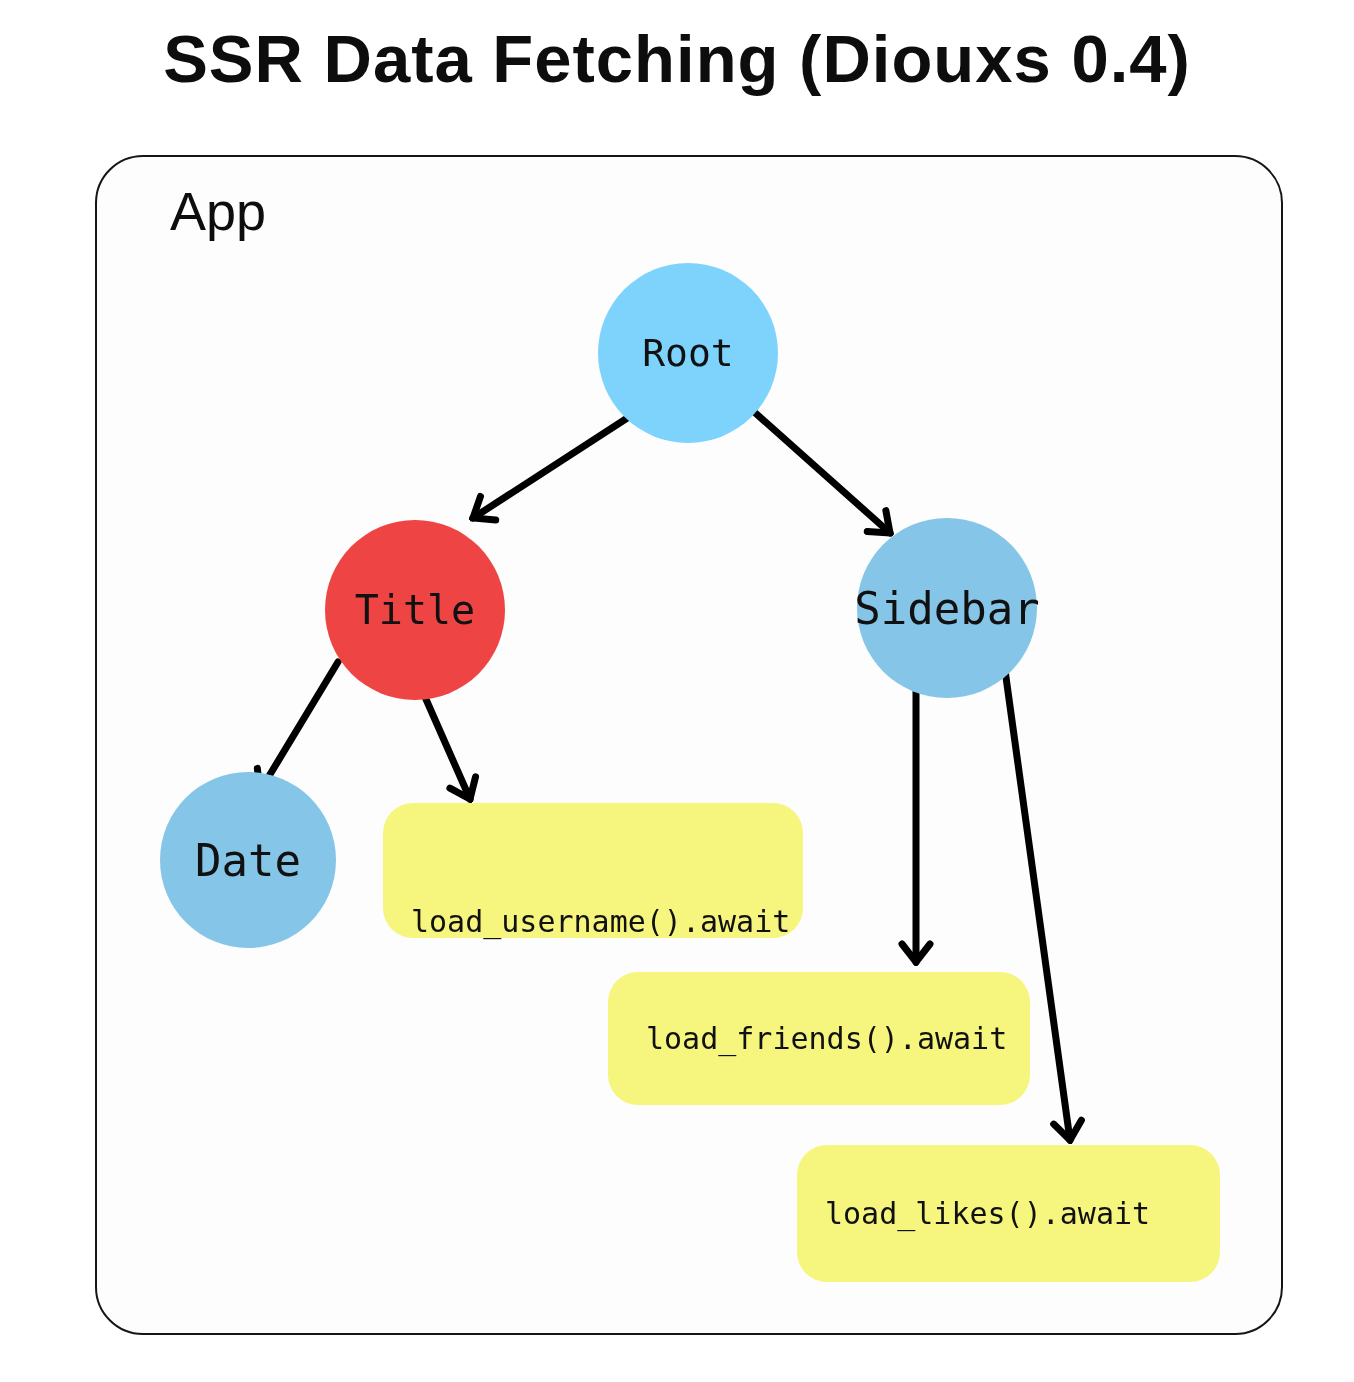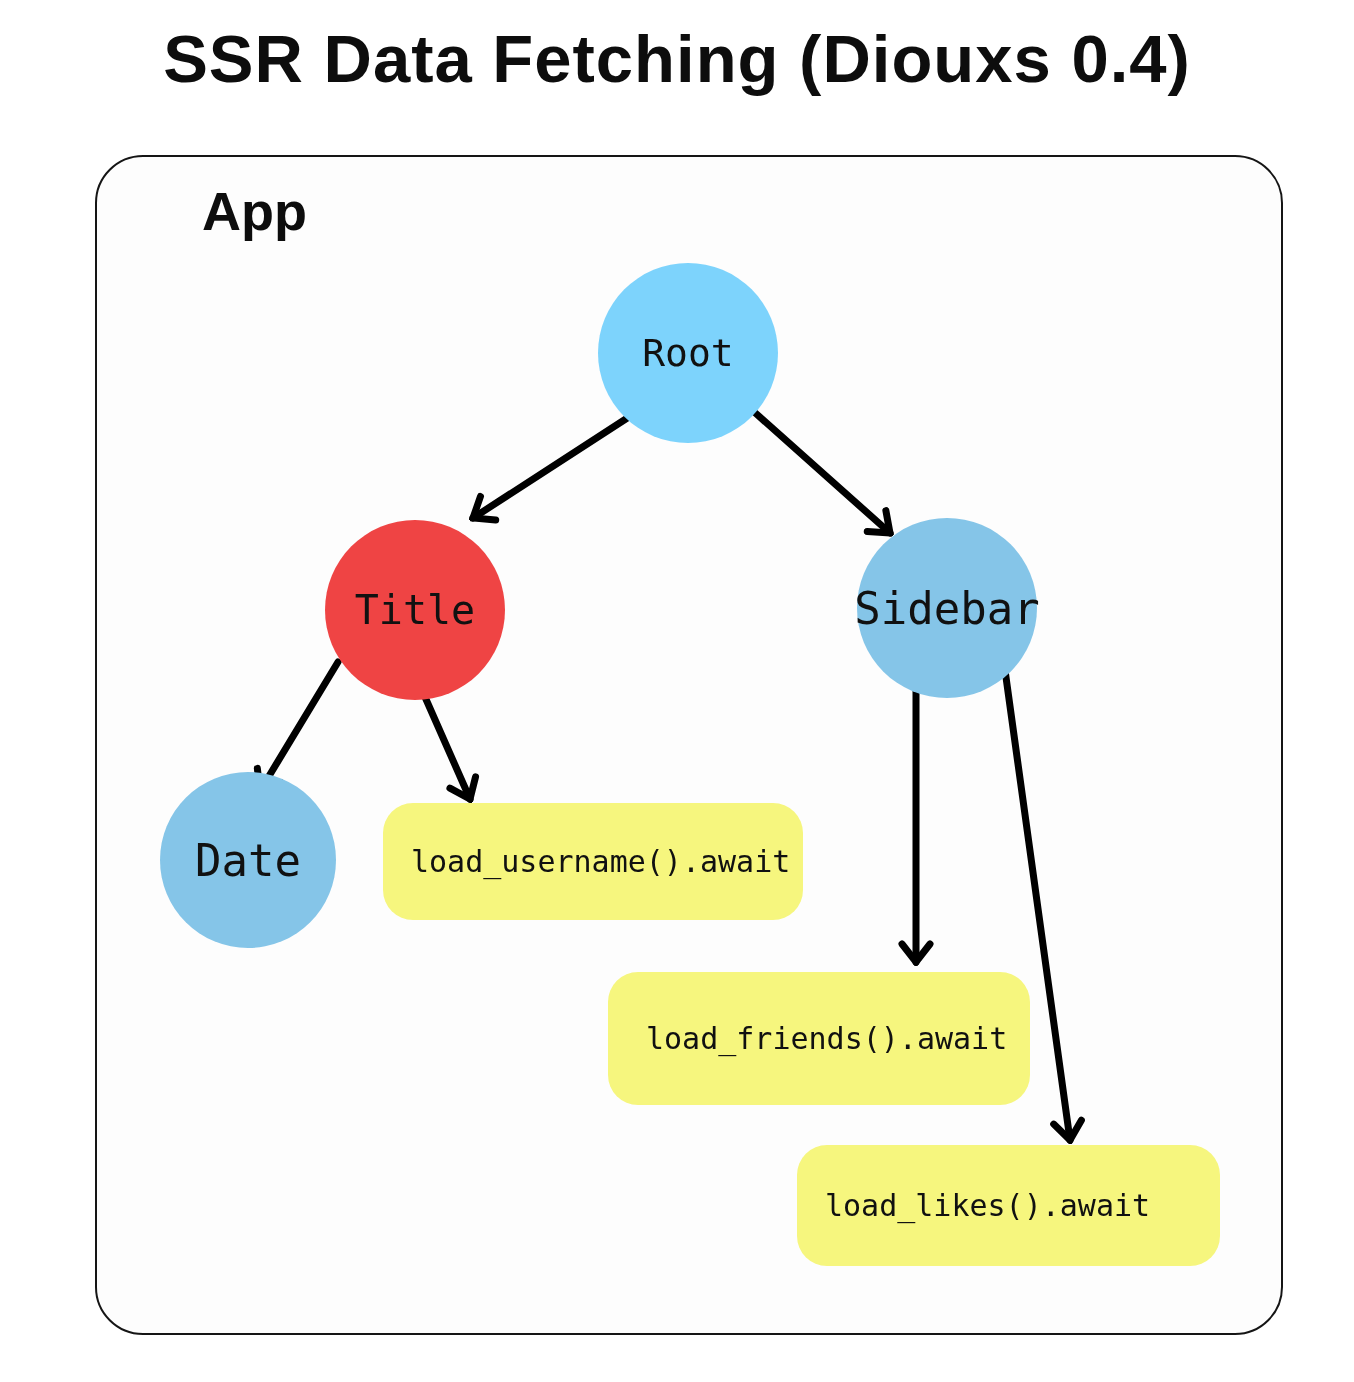--- a/index.html
+++ b/index.html
@@ -25,23 +25,22 @@
     left: 95px; top: 155px;
     width: 1188px; height: 1180px;
     background: #fdfdfd;
     border: 2.5px solid #151515;
     border-radius: 48px;
   }
   .app-label {
     position: absolute;
     left: 170px; top: 180px;
     font-size: 54px;
-    font-weight: 700;
+    font-weight: 400;
     font-family: "Liberation Sans", "DejaVu Sans", sans-serif;
-    margin-left: 32px;
   }
   .node {
     position: absolute;
     border-radius: 50%;
     display: flex;
     align-items: center;
     justify-content: center;
     font-family: "DejaVu Sans Mono", "Liberation Mono", monospace;
     color: #111;
   }
@@ -72,23 +71,23 @@
     display: flex;
     flex-direction: column;
     justify-content: center;
     gap: 10px;
     padding-left: 28px;
     font-family: "DejaVu Sans Mono", "Liberation Mono", monospace;
     font-size: 30px;
     color: #111;
     line-height: 1.1;
   }
-  .task-username { left: 383px; top: 803px; width: 420px; height: 117px; }
+  .task-username { left: 383px; top: 803px; width: 420px; height: 135px; justify-content: flex-end; }
   .task-friends  { left: 608px; top: 972px; width: 422px; height: 133px; padding-left: 38px; }
-  .task-likes    { left: 797px; top: 1145px; width: 423px; height: 121px; }
+  .task-likes    { left: 797px; top: 1145px; width: 423px; height: 137px; }
   .edges-svg {
     position: absolute;
     left: 0; top: 0;
     width: 1354px; height: 1382px;
     pointer-events: none;
   }
   .edge {
     stroke: #000;
     stroke-width: 7;
     stroke-linecap: round;

